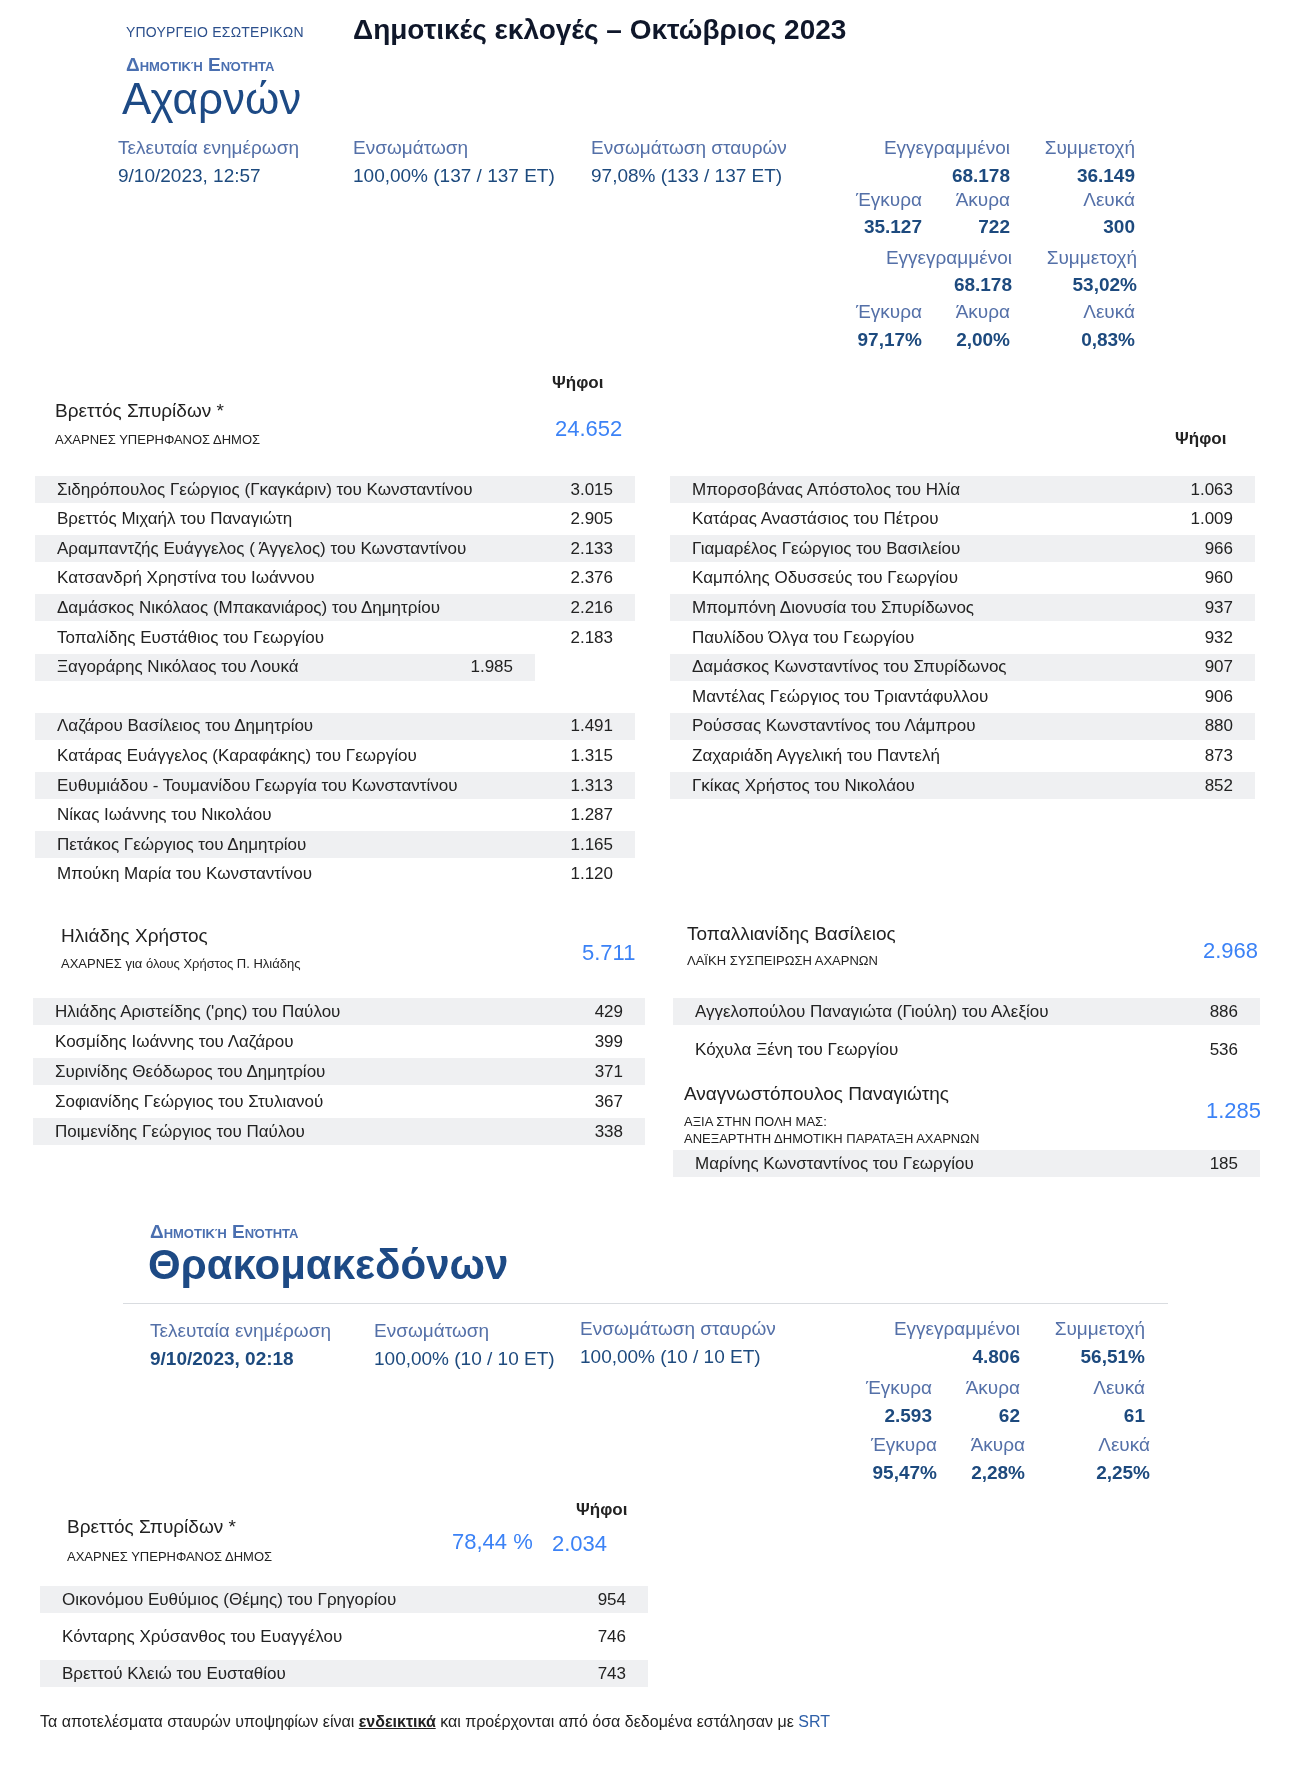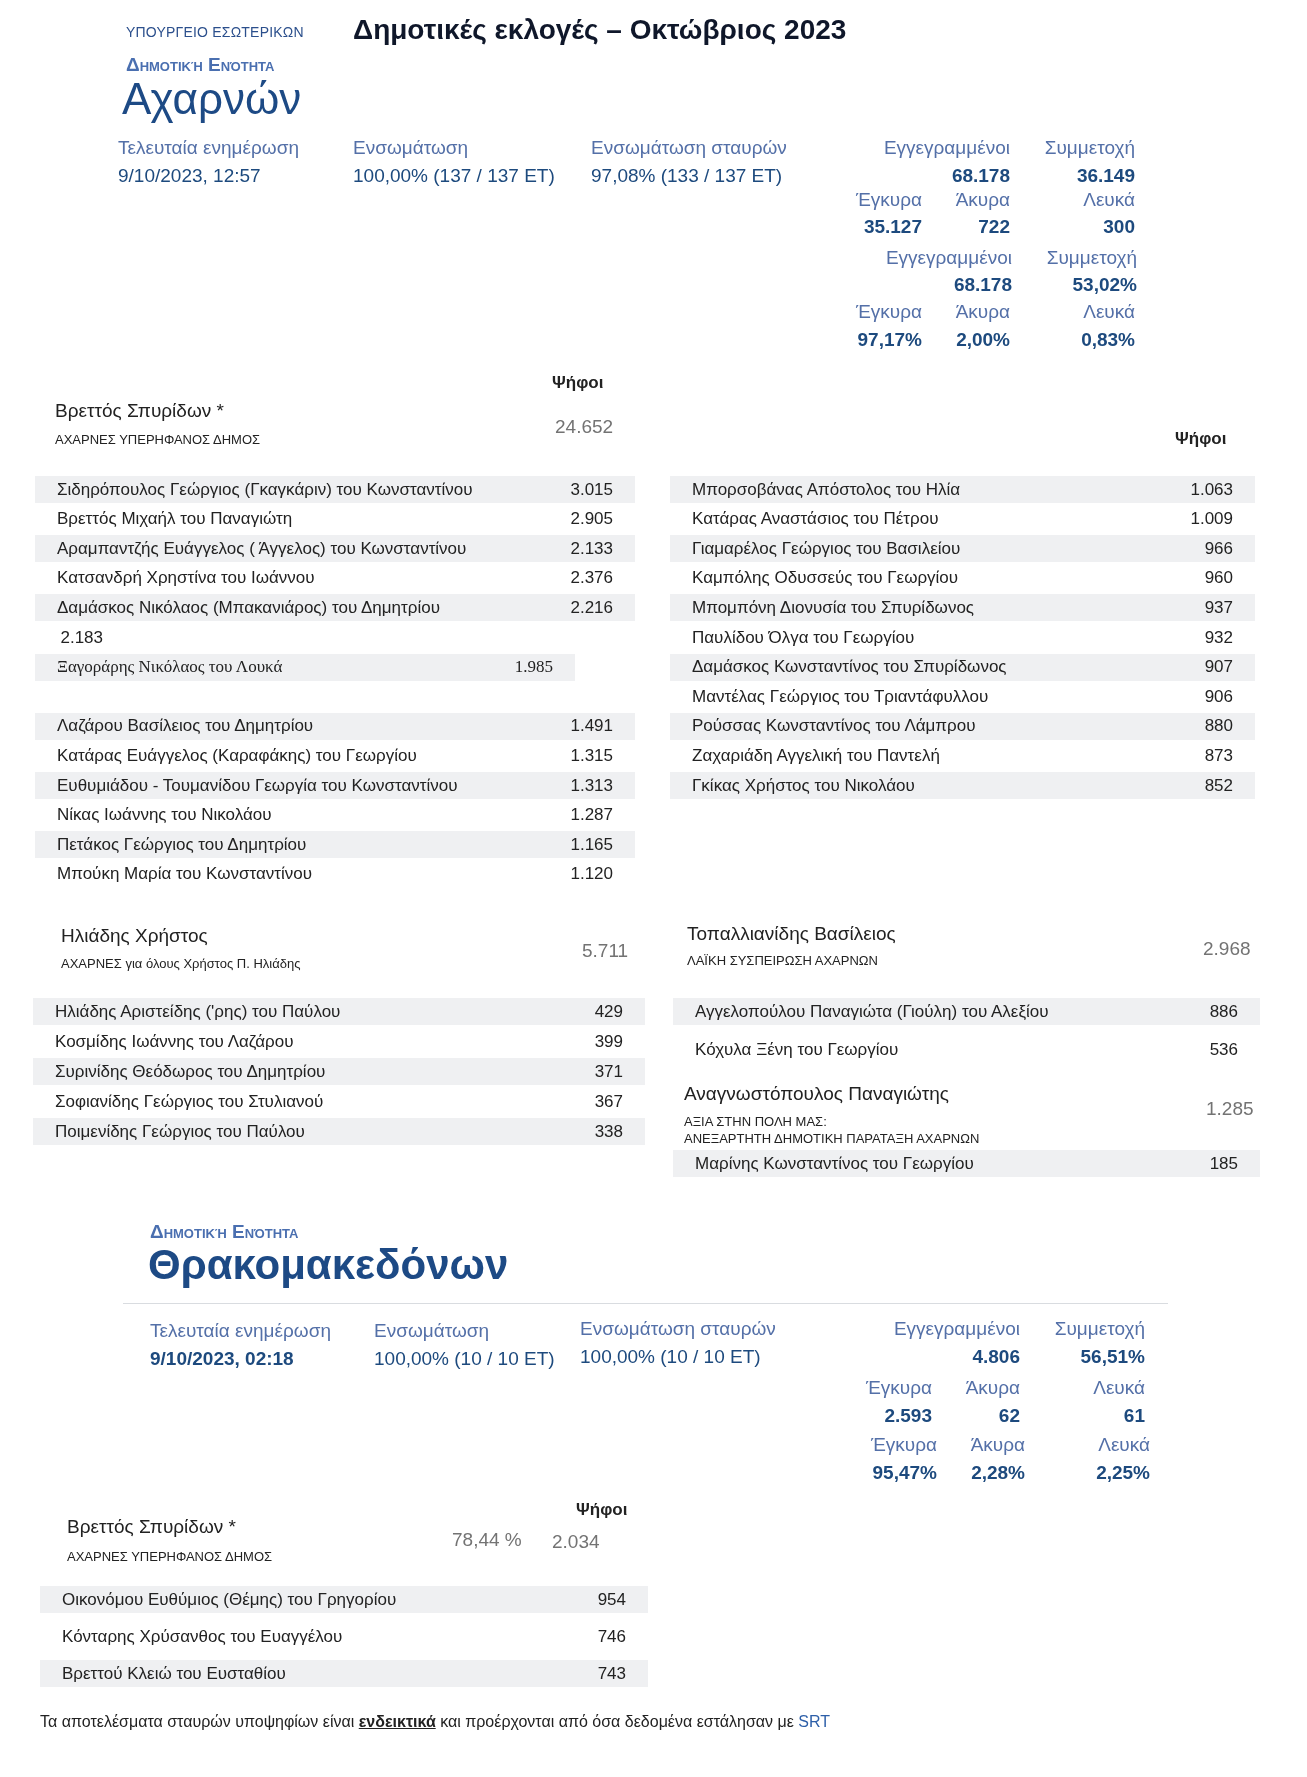--- a/index.html
+++ b/index.html
@@ -14,21 +14,21 @@
   .val { font-size: 19px; font-weight: bold; color: #1d4a7e; }
   .valn { font-size: 19px; color: #1d4a7e; }
   .r { text-align: right; }
   .row { position: absolute; height: 27px; display: flex; align-items: center; font-size: 17px; color: #222; }
   .row.g { background: #eff0f2; }
   .row .n { flex: 1; padding-left: 22px; white-space: nowrap; }
   .row .v { width: 90px; text-align: right; padding-right: 22px; }
   .head-name { font-size: 19px; color: #222; }
   .head-party { font-size: 13px; color: #222; }
   .votes-hdr { font-size: 17px; font-weight: bold; color: #222; }
-  .bigv { font-size: 19px; color: #737373; }
+  .bigv { font-size: 22px; color: #3b82f6; }
   .divider { height: 1px; background: #d9dce0; }
   .footer { left: 40px; top: 1713px; font-size: 16px; color: #222; }
   .footer b { text-decoration: underline; }
   .footer .srt { color: #2d5fa8; }
 </style>
 </head>
 <body>
 
 <div class="abs ministry">ΥΠΟΥΡΓΕΙΟ ΕΣΩΤΕΡΙΚΩΝ</div>
 <div class="abs main-title">Δημοτικές εκλογές – Οκτώβριος 2023</div>
@@ -86,23 +86,24 @@
     </div>
     <div class="row" style="left: 35px; width: 600px; top: 564.8px;">
       <span class="n">Κατσανδρή Χρηστίνα του Ιωάννου</span>
       <span class="v">2.376</span>
     </div>
     <div class="row g" style="left: 35px; width: 600px; top: 594.4px;">
       <span class="n">Δαμάσκος Νικόλαος (Μπακανιάρος) του Δημητρίου</span>
       <span class="v">2.216</span>
     </div>
     <div class="row" style="left: 35px; width: 600px; top: 624px;">
+      <span class="n">Τοπαλίδης Ευστάθιος του Γεωργίου</span>
       <span class="v">2.183</span>
     </div>
-    <div class="row g" style="left: 35px; width: 540px; top: 653.6px; font-family: Liberation Serif, serif;">
+    <div class="row g" style="left: 35px; width: 500px; top: 653.6px;">
       <span class="n">Ξαγοράρης Νικόλαος του Λουκά</span>
       <span class="v">1.985</span>
     </div>
     <div class="row" style="left: 35px; width: 600px; top: 710px;">
       <span class="n">Κωφός Δημήτριος του Γρηγορίου</span>
       <span class="v">1.622</span>
     </div>
     <div class="row g" style="left: 35px; width: 600px; top: 712.8px;">
       <span class="n">Λαζάρου Βασίλειος του Δημητρίου</span>
       <span class="v">1.491</span>

